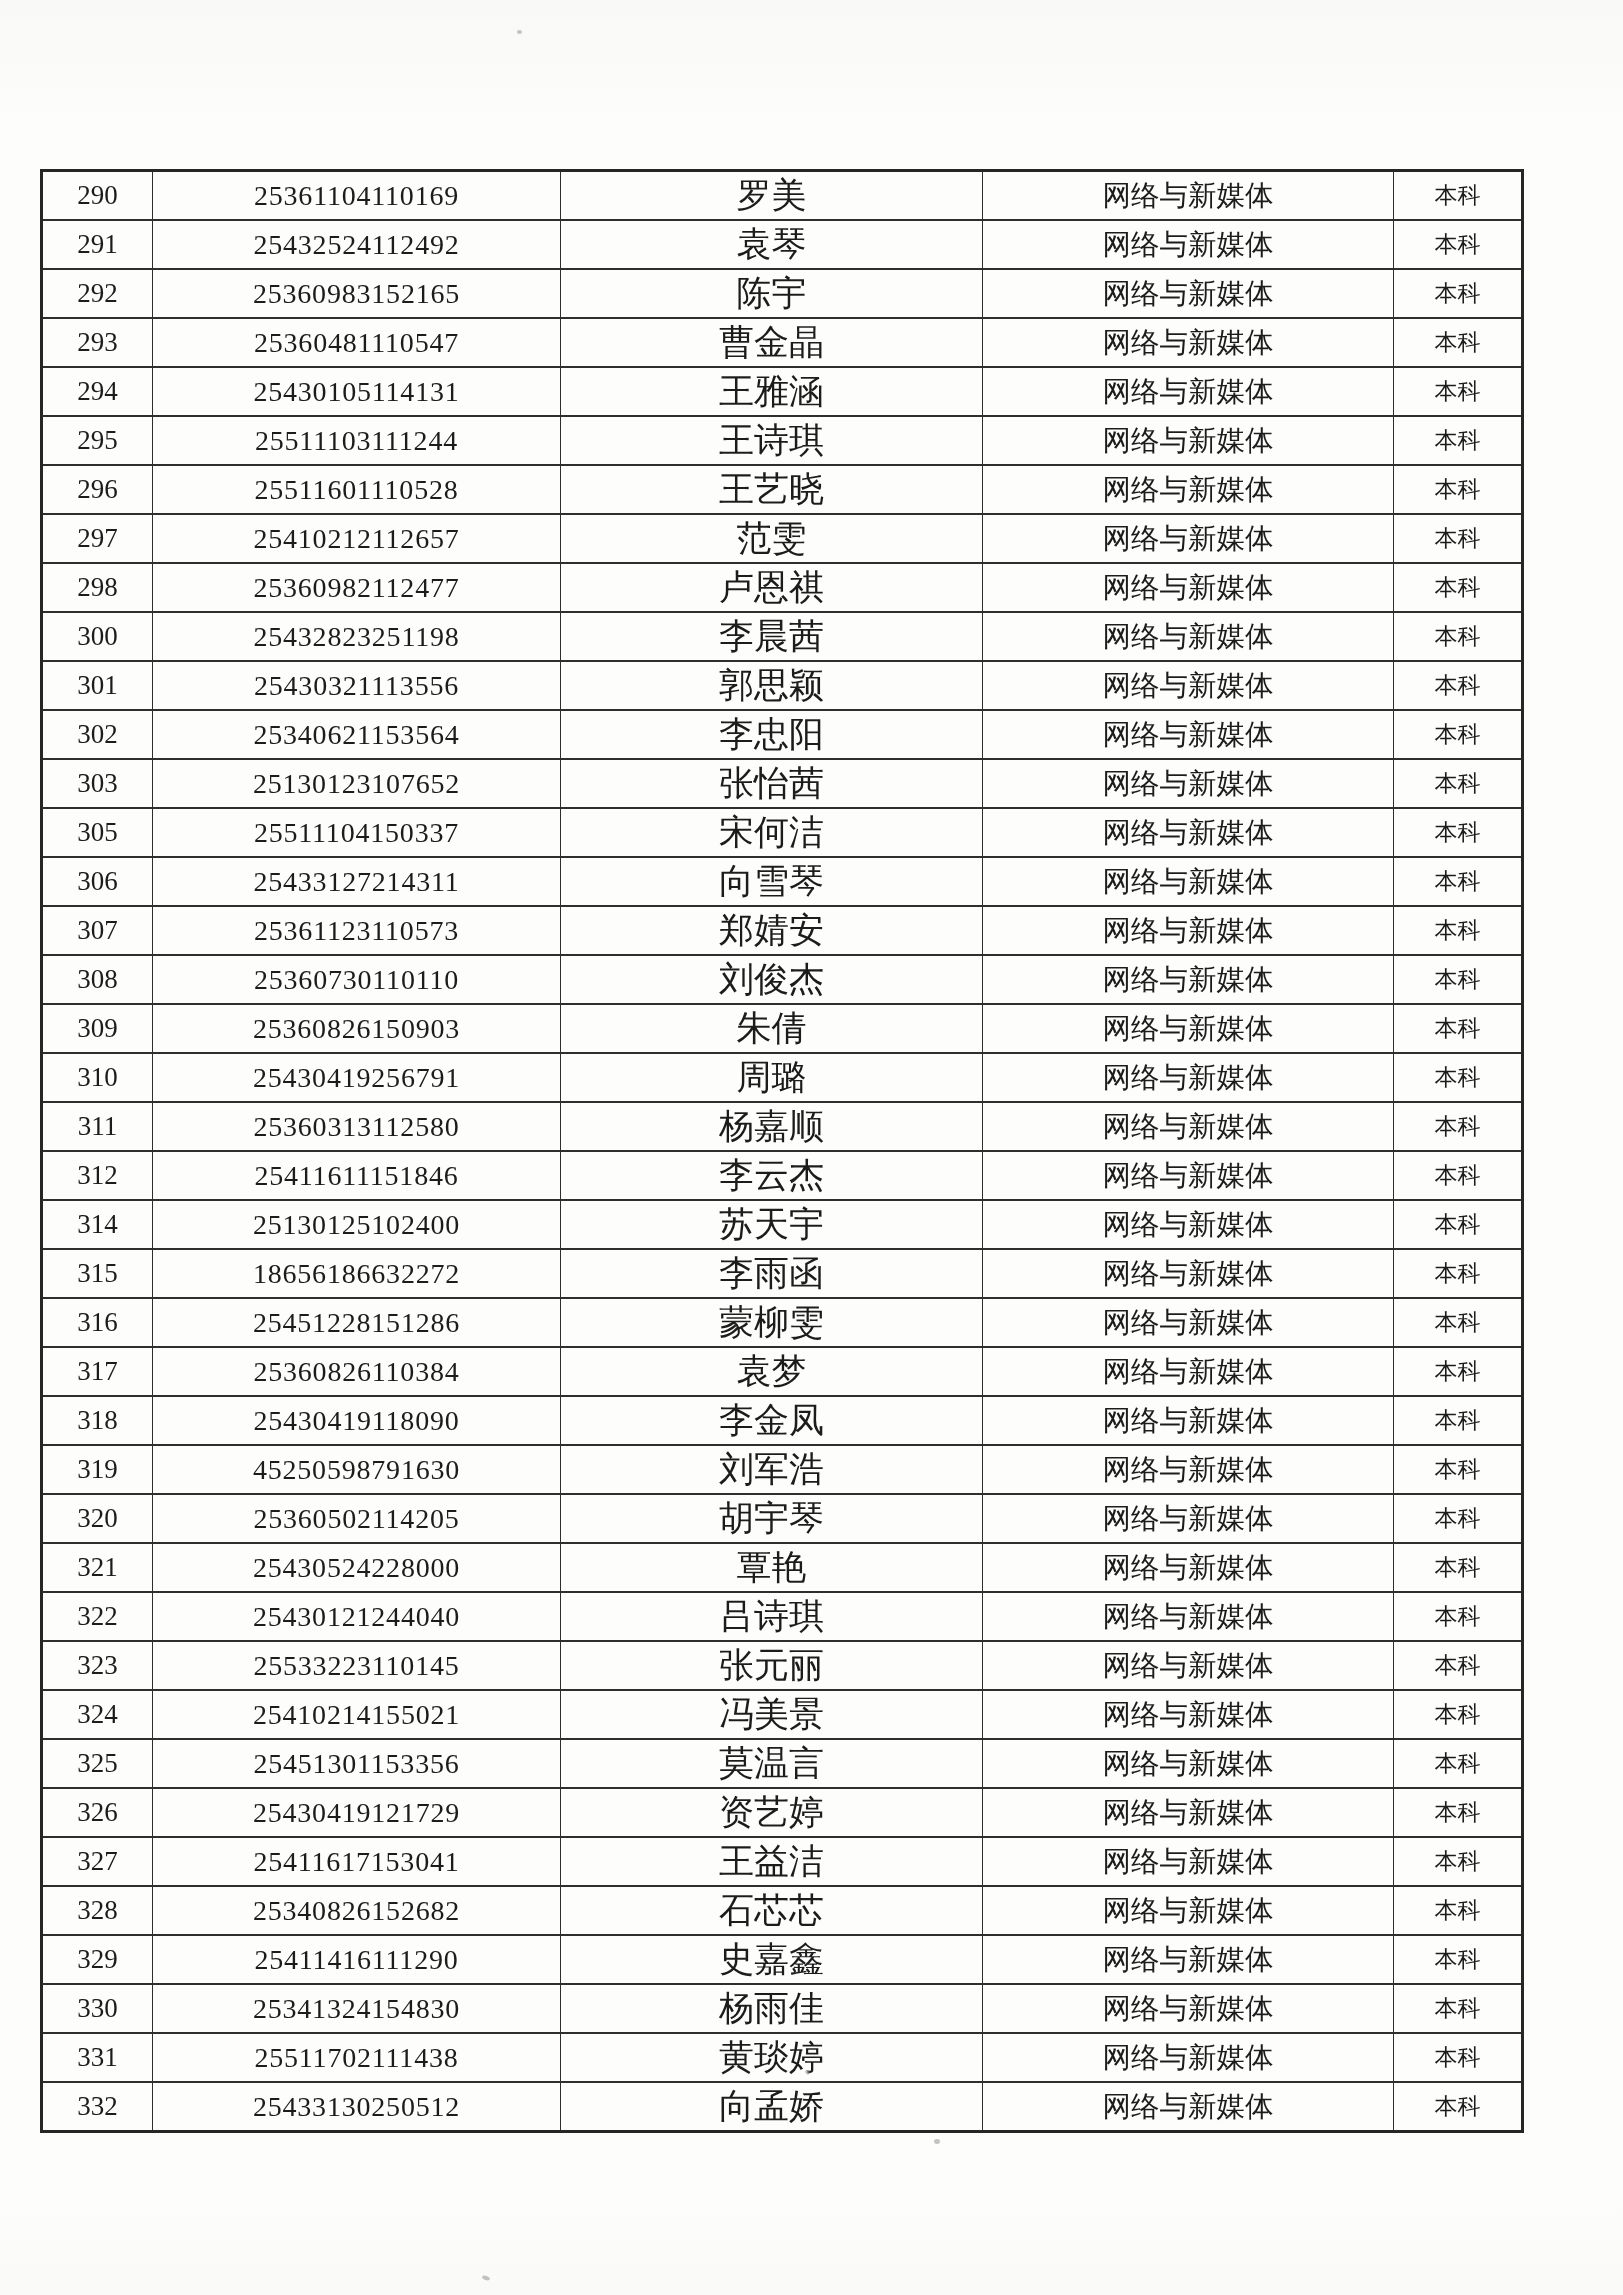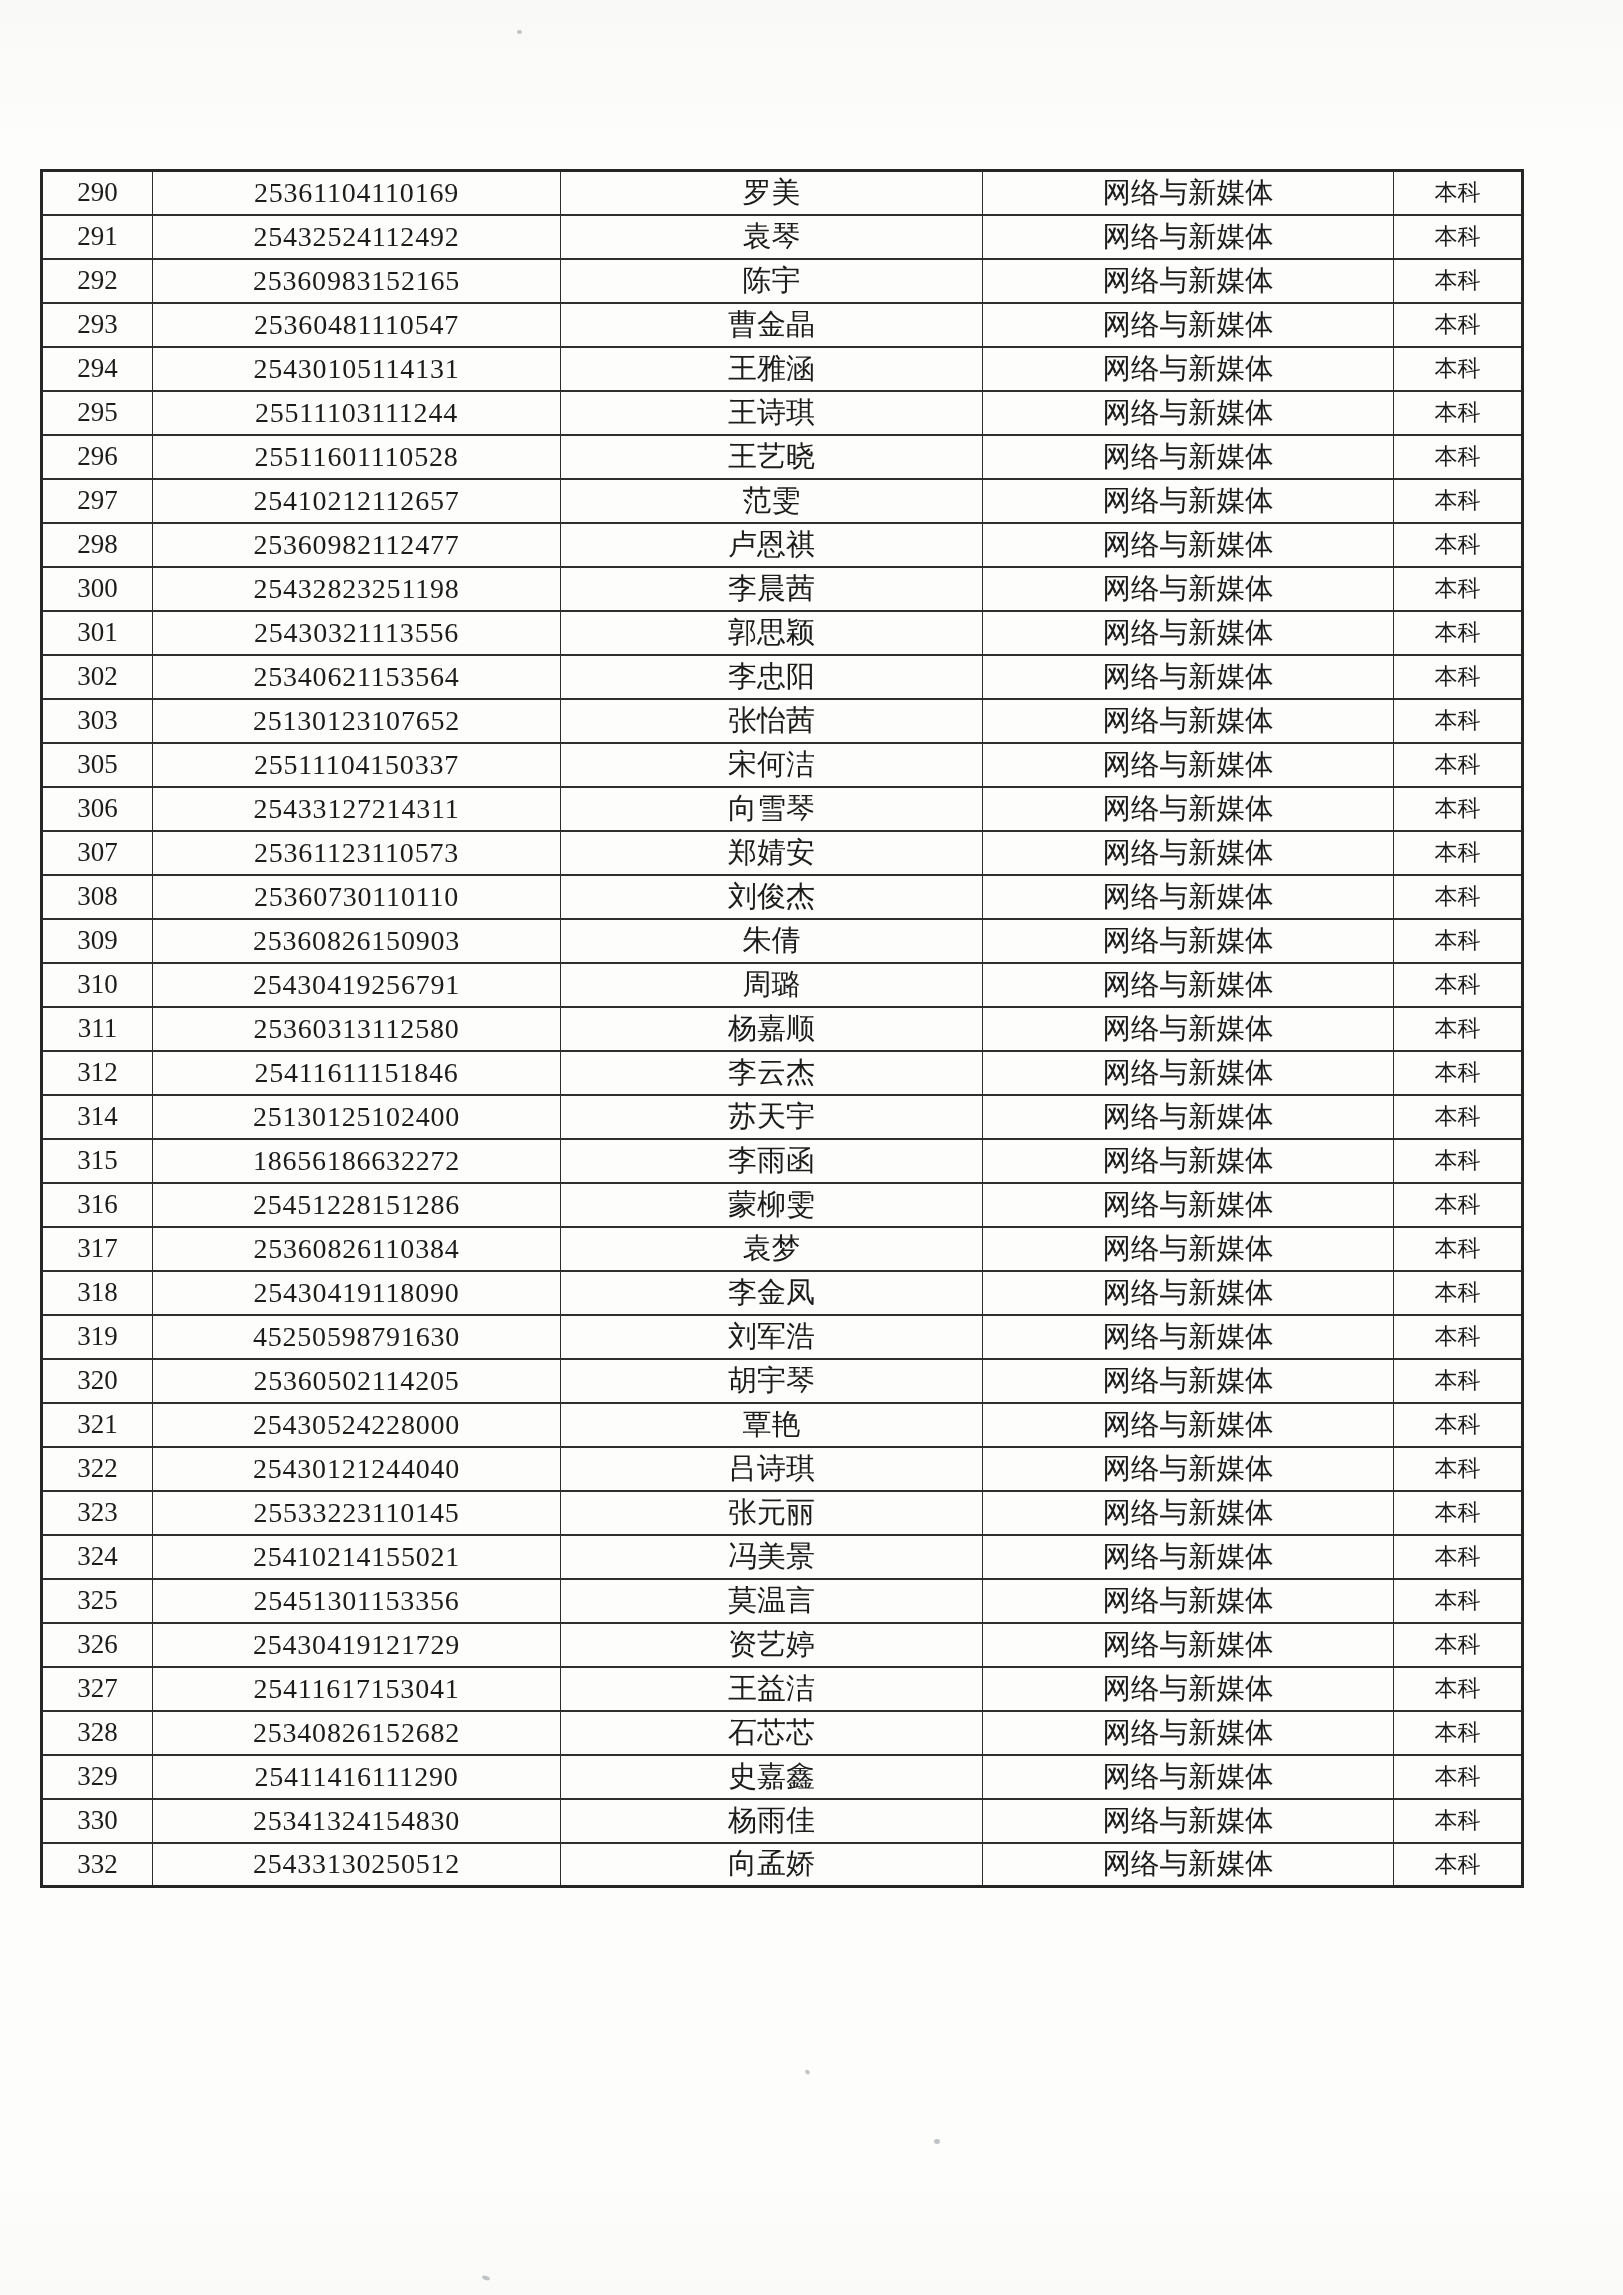--- a/index.html
+++ b/index.html
@@ -38,21 +38,21 @@
     text-align: center;
     vertical-align: middle;
     padding: 0;
     color: #1c1c1c;
     overflow: hidden;
     white-space: nowrap;
   }
   table.roster tr { height: 44px; }
   .c-no    { font-size: 27px; margin-top: 20px; }
   .c-id    { font-size: 28px; letter-spacing: 0.8px; }
-  .c-name  { font-size: 29px; }
+  .c-name  { font-size: 35px; }
   .c-major { font-size: 28.5px; }
   .c-level { font-size: 23px; }
   
   #rows tr:nth-child(7) td  { border-top-color: #3d5a74; }
   #rows tr:nth-child(32) td { border-top-color: #3d5a74; }
   
   .speck {
     position: absolute;
     background: #8f969c;
     border-radius: 50%;
@@ -337,20 +337,27 @@
     <td class="c-level">本科</td>
   </tr>
       <tr>
     <td class="c-no">330</td>
     <td class="c-id">25341324154830</td>
     <td class="c-name">杨雨佳</td>
     <td class="c-major">网络与新媒体</td>
     <td class="c-level">本科</td>
   </tr>
       <tr>
+    <td class="c-no">331</td>
+    <td class="c-id">25511702111438</td>
+    <td class="c-name">黄琰婷</td>
+    <td class="c-major">网络与新媒体</td>
+    <td class="c-level">本科</td>
+  </tr>
+      <tr>
     <td class="c-no">332</td>
     <td class="c-id">25433130250512</td>
     <td class="c-name">向孟娇</td>
     <td class="c-major">网络与新媒体</td>
     <td class="c-level">本科</td>
   </tr>
     </tbody>
 </table>
 
 <div class="speck s1"></div>

